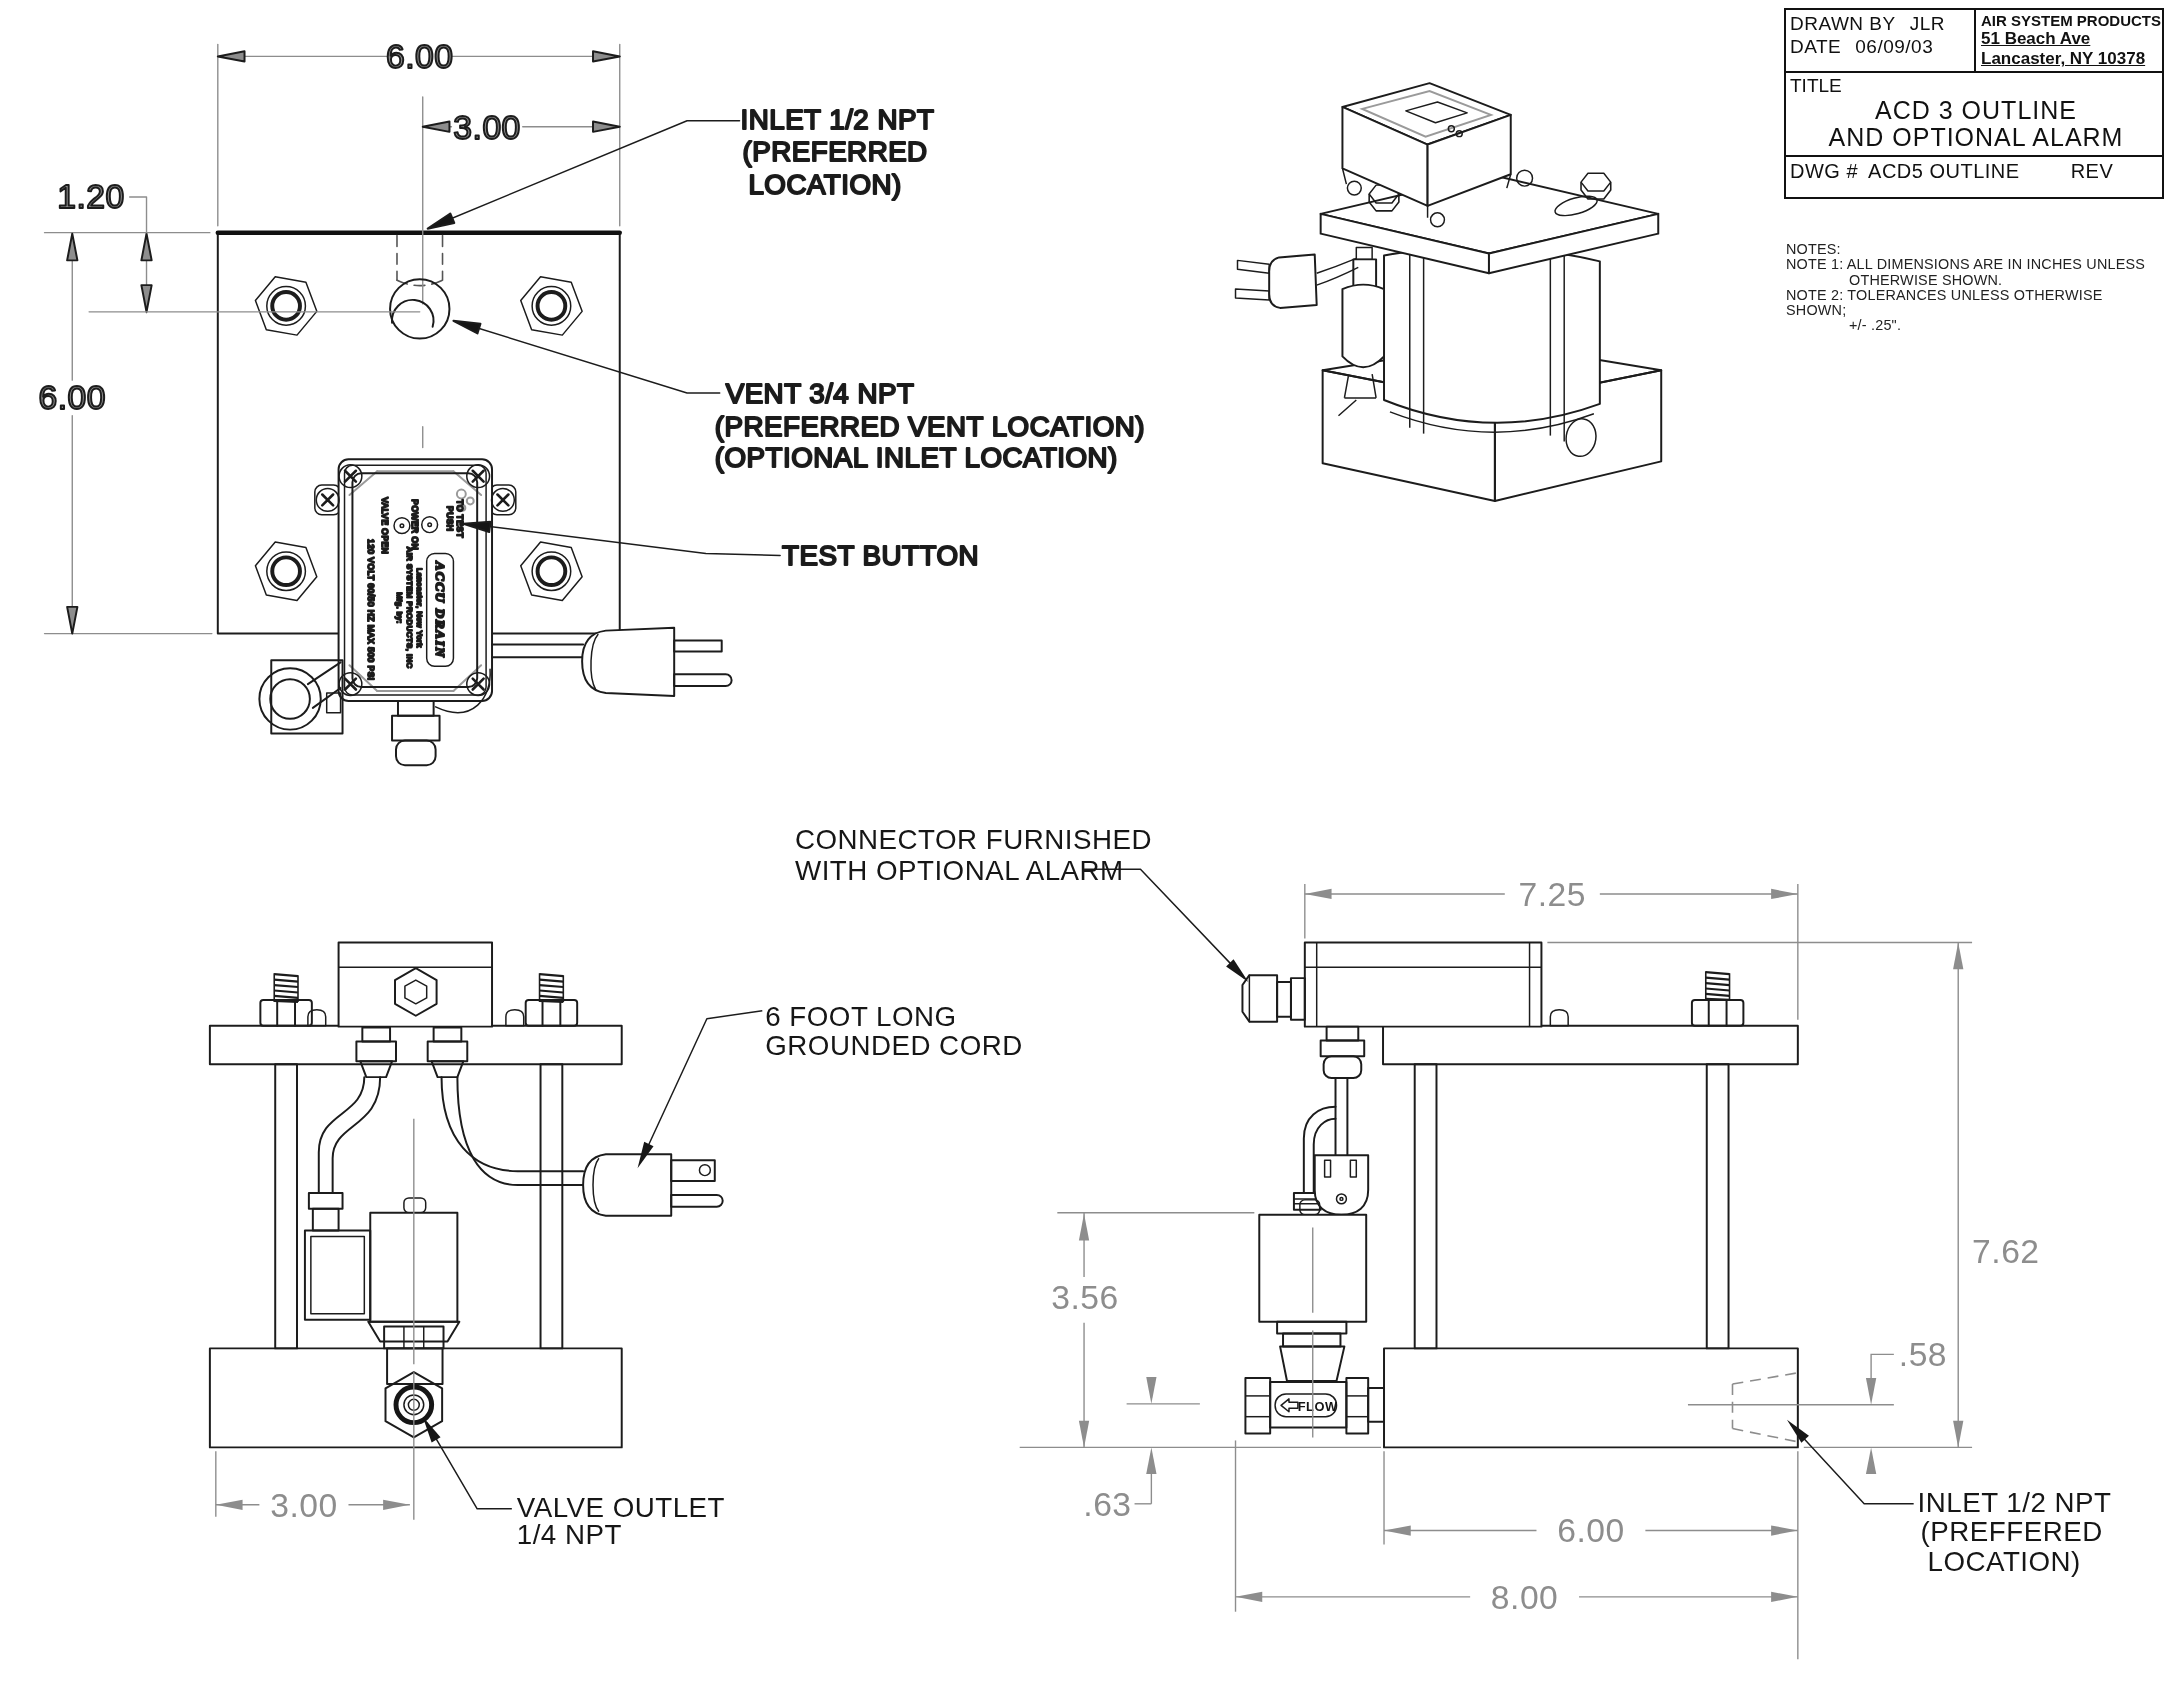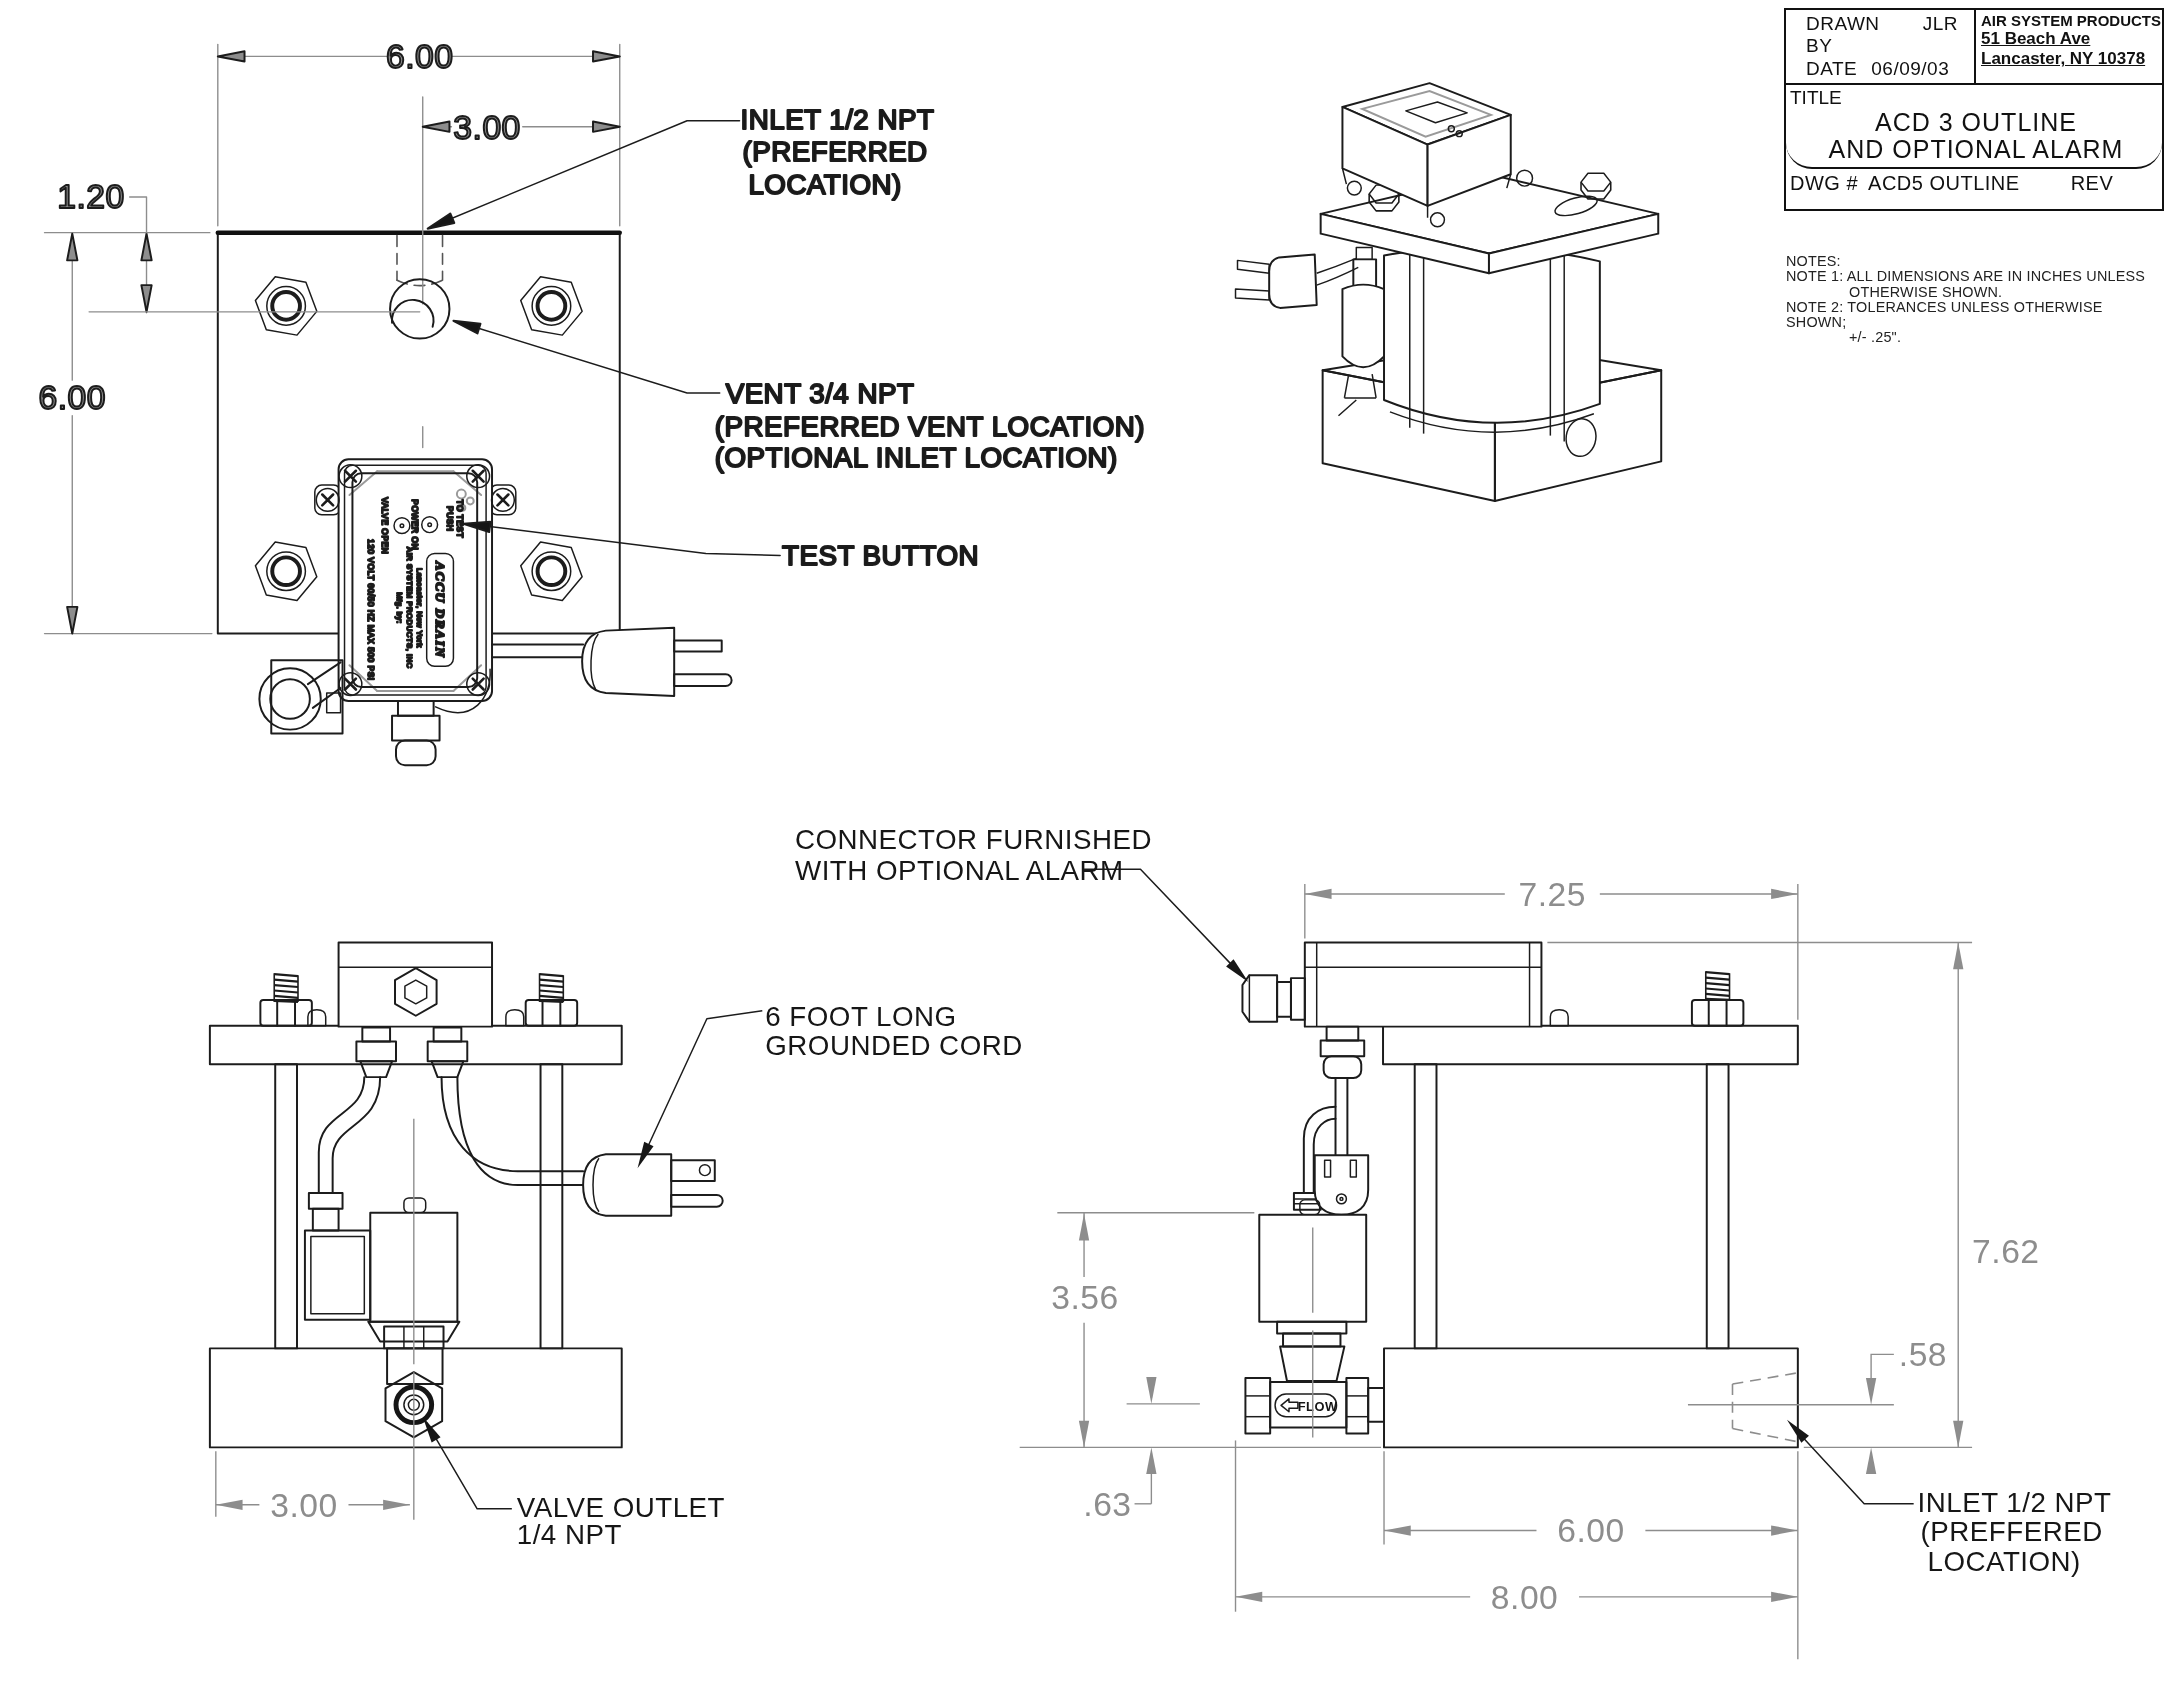--- a/index.html
+++ b/index.html
@@ -17,26 +17,26 @@
   .lbl  {fill:#161616;font-size:28px;}
   .af   {fill:#8d8d8d;}
   .ab   {fill:#161616;}
   .boxtx{fill:#222;}
   .brand{font-family:"Liberation Serif",serif;font-style:italic;font-weight:bold;font-size:13.5px;letter-spacing:1.5px;}
   
   #tblock{position:absolute;left:1784px;top:8px;width:380px;color:#111;}
   #tblock .frame{border:2px solid #111;}
   .tb-row1{display:flex;border-bottom:2px solid #111;}
   .tb-left{width:184px;padding:2px 0 2px 4px;border-right:2px solid #111;}
-  .tb-left .r{font-size:19px;letter-spacing:0.5px;margin:1px 16px;display:flex;}
+  .tb-left .r{font-size:19px;letter-spacing:0.5px;margin:1px 0;display:flex;}
   .tb-left .r .v{margin-left:14px;}
   .tb-co{flex:1;padding:2px 0 2px 5px;font-weight:bold;}
   .tb-co .n{font-size:15px;}
   .tb-co .a{font-size:17px;text-decoration:underline;}
-  .tb-row2{border-bottom:2px solid #111;padding:2px 0 4px 4px;position:relative;border-radius:26px;}
+  .tb-row2{border-bottom:2px solid #111;padding:2px 0 4px 4px;position:relative;}
   .tb-row2 .tl{font-size:19px;}
   .tb-row2 .big{text-align:center;font-size:25px;letter-spacing:1px;line-height:27px;}
   .tb-row3{display:flex;font-size:20px;padding:3px 0 14px 4px;letter-spacing:0.5px;}
   .tb-row3 .d{margin-left:10px;} .tb-row3 .rv{margin-left:51px;}
   .tb-notes{font-size:14.4px;letter-spacing:0.2px;line-height:15.3px;padding:3px 0 0 2px;color:#222;margin-top:40px;}
   .tb-notes .ind{padding-left:63px;}
 </style>
 </head>
 <body>
 

